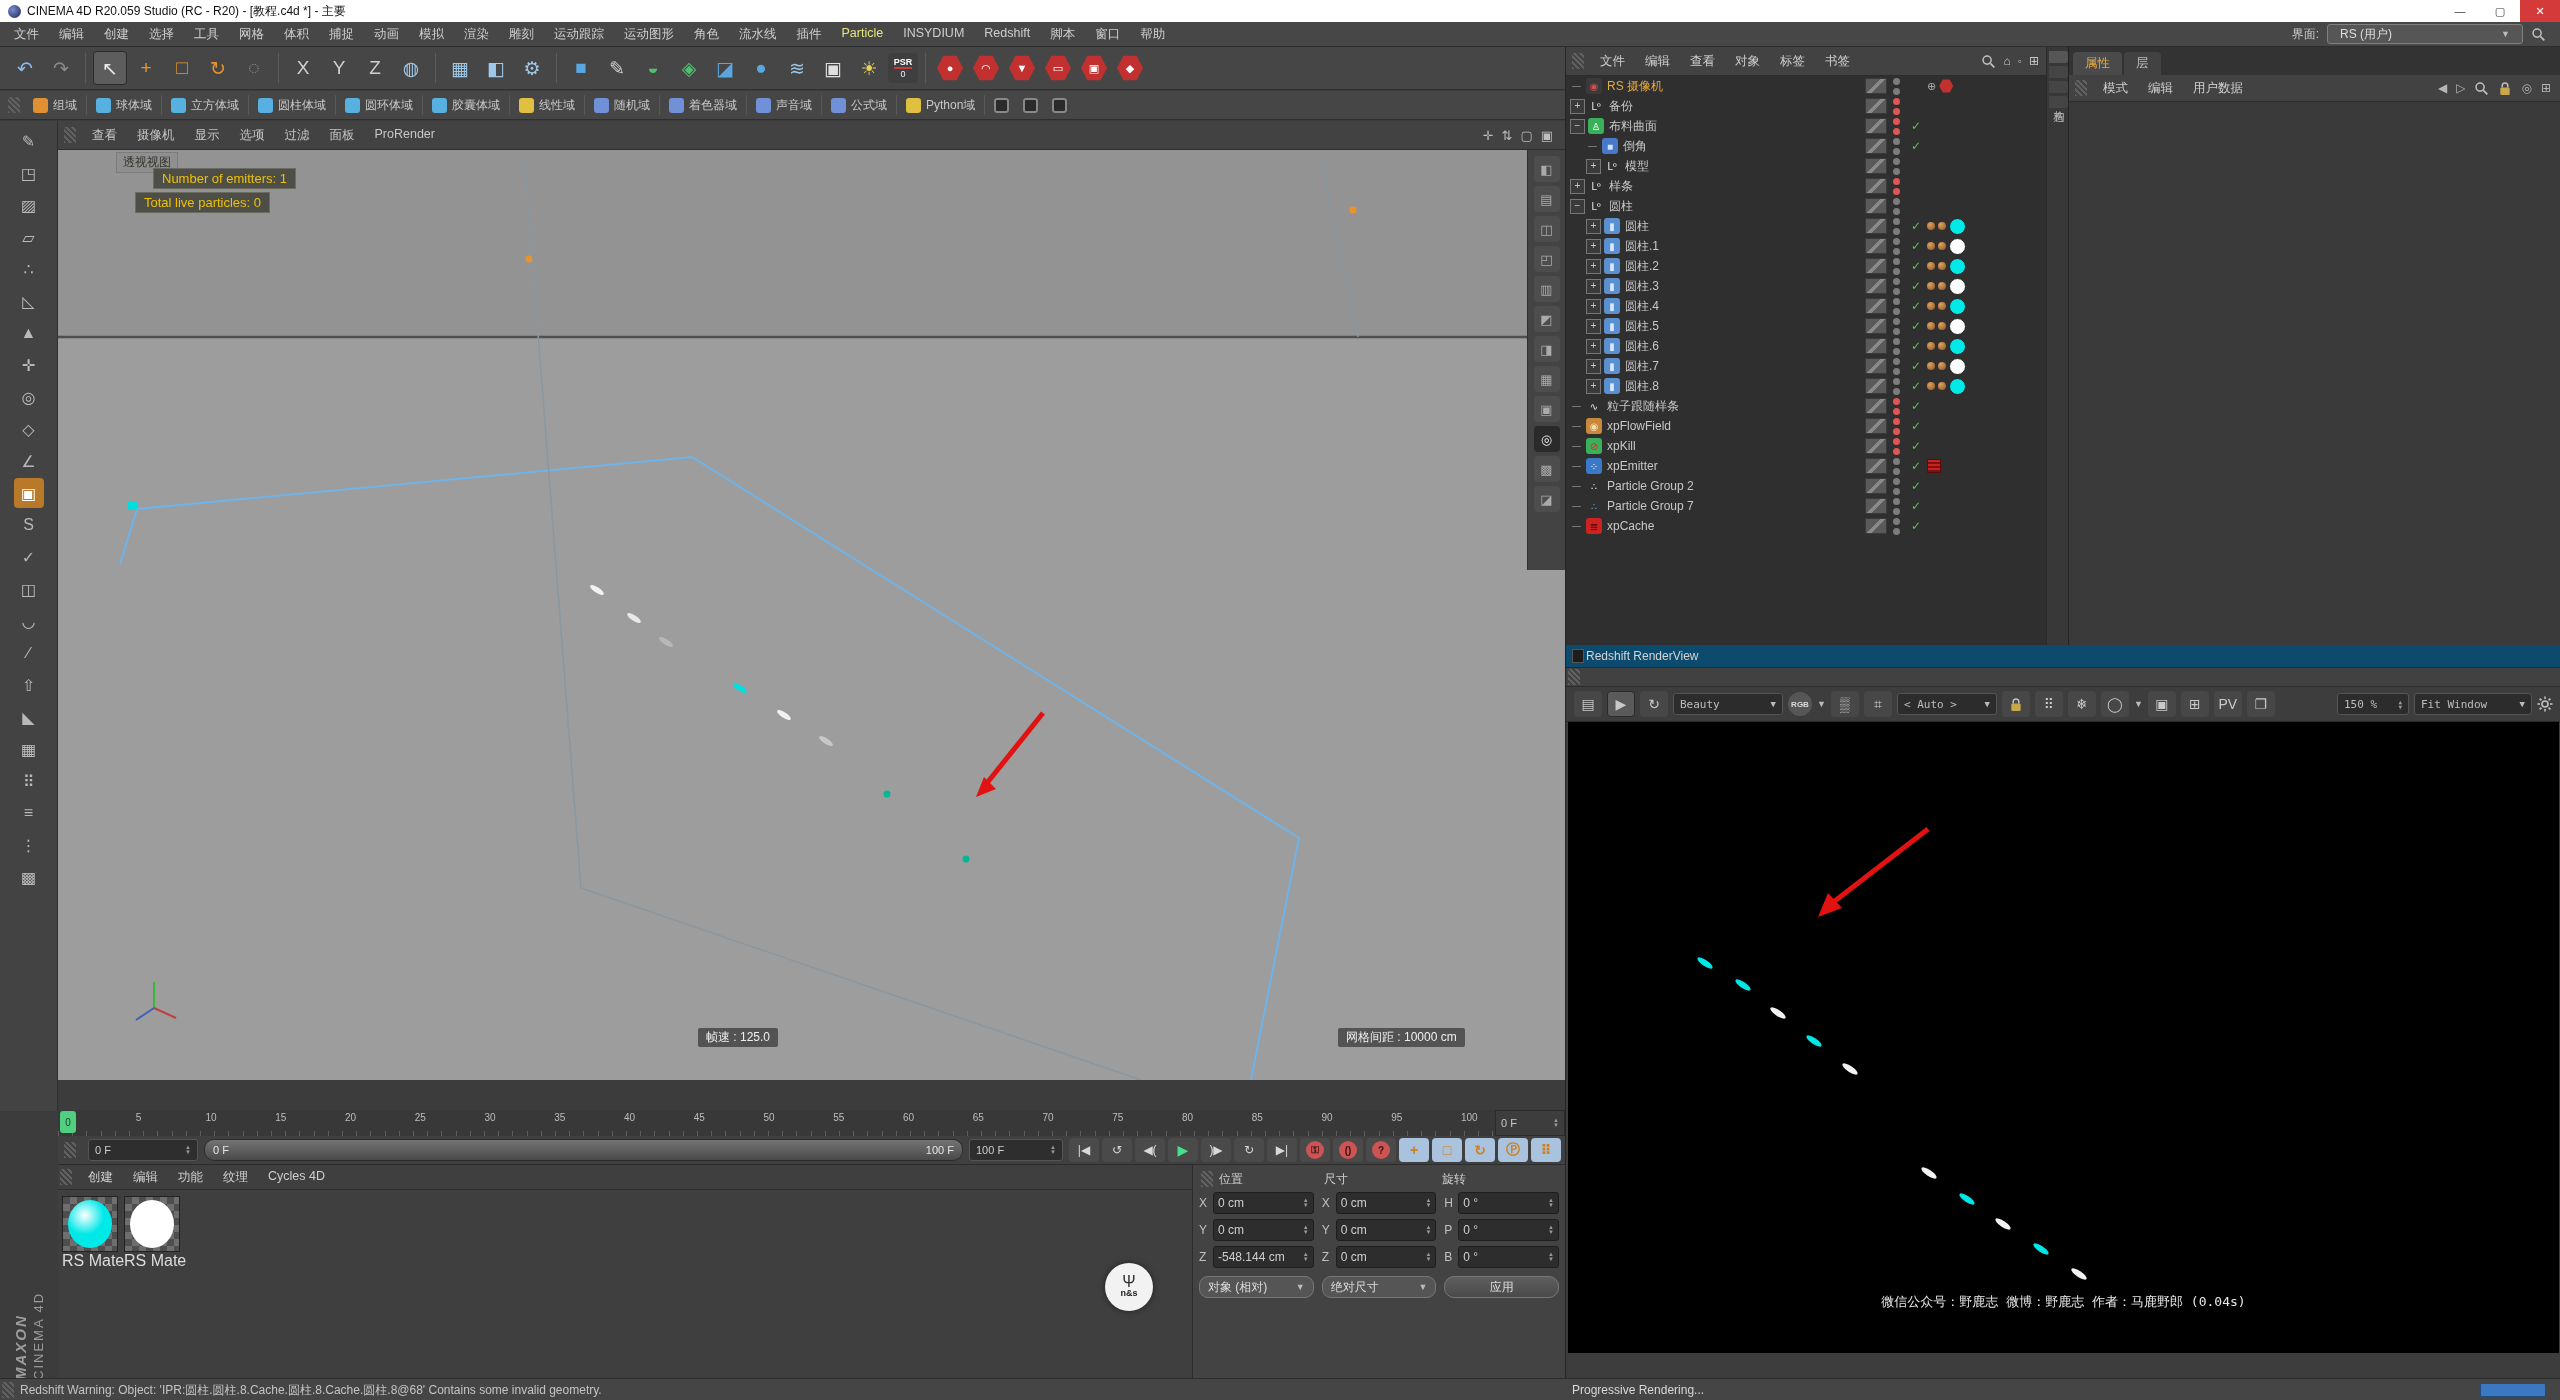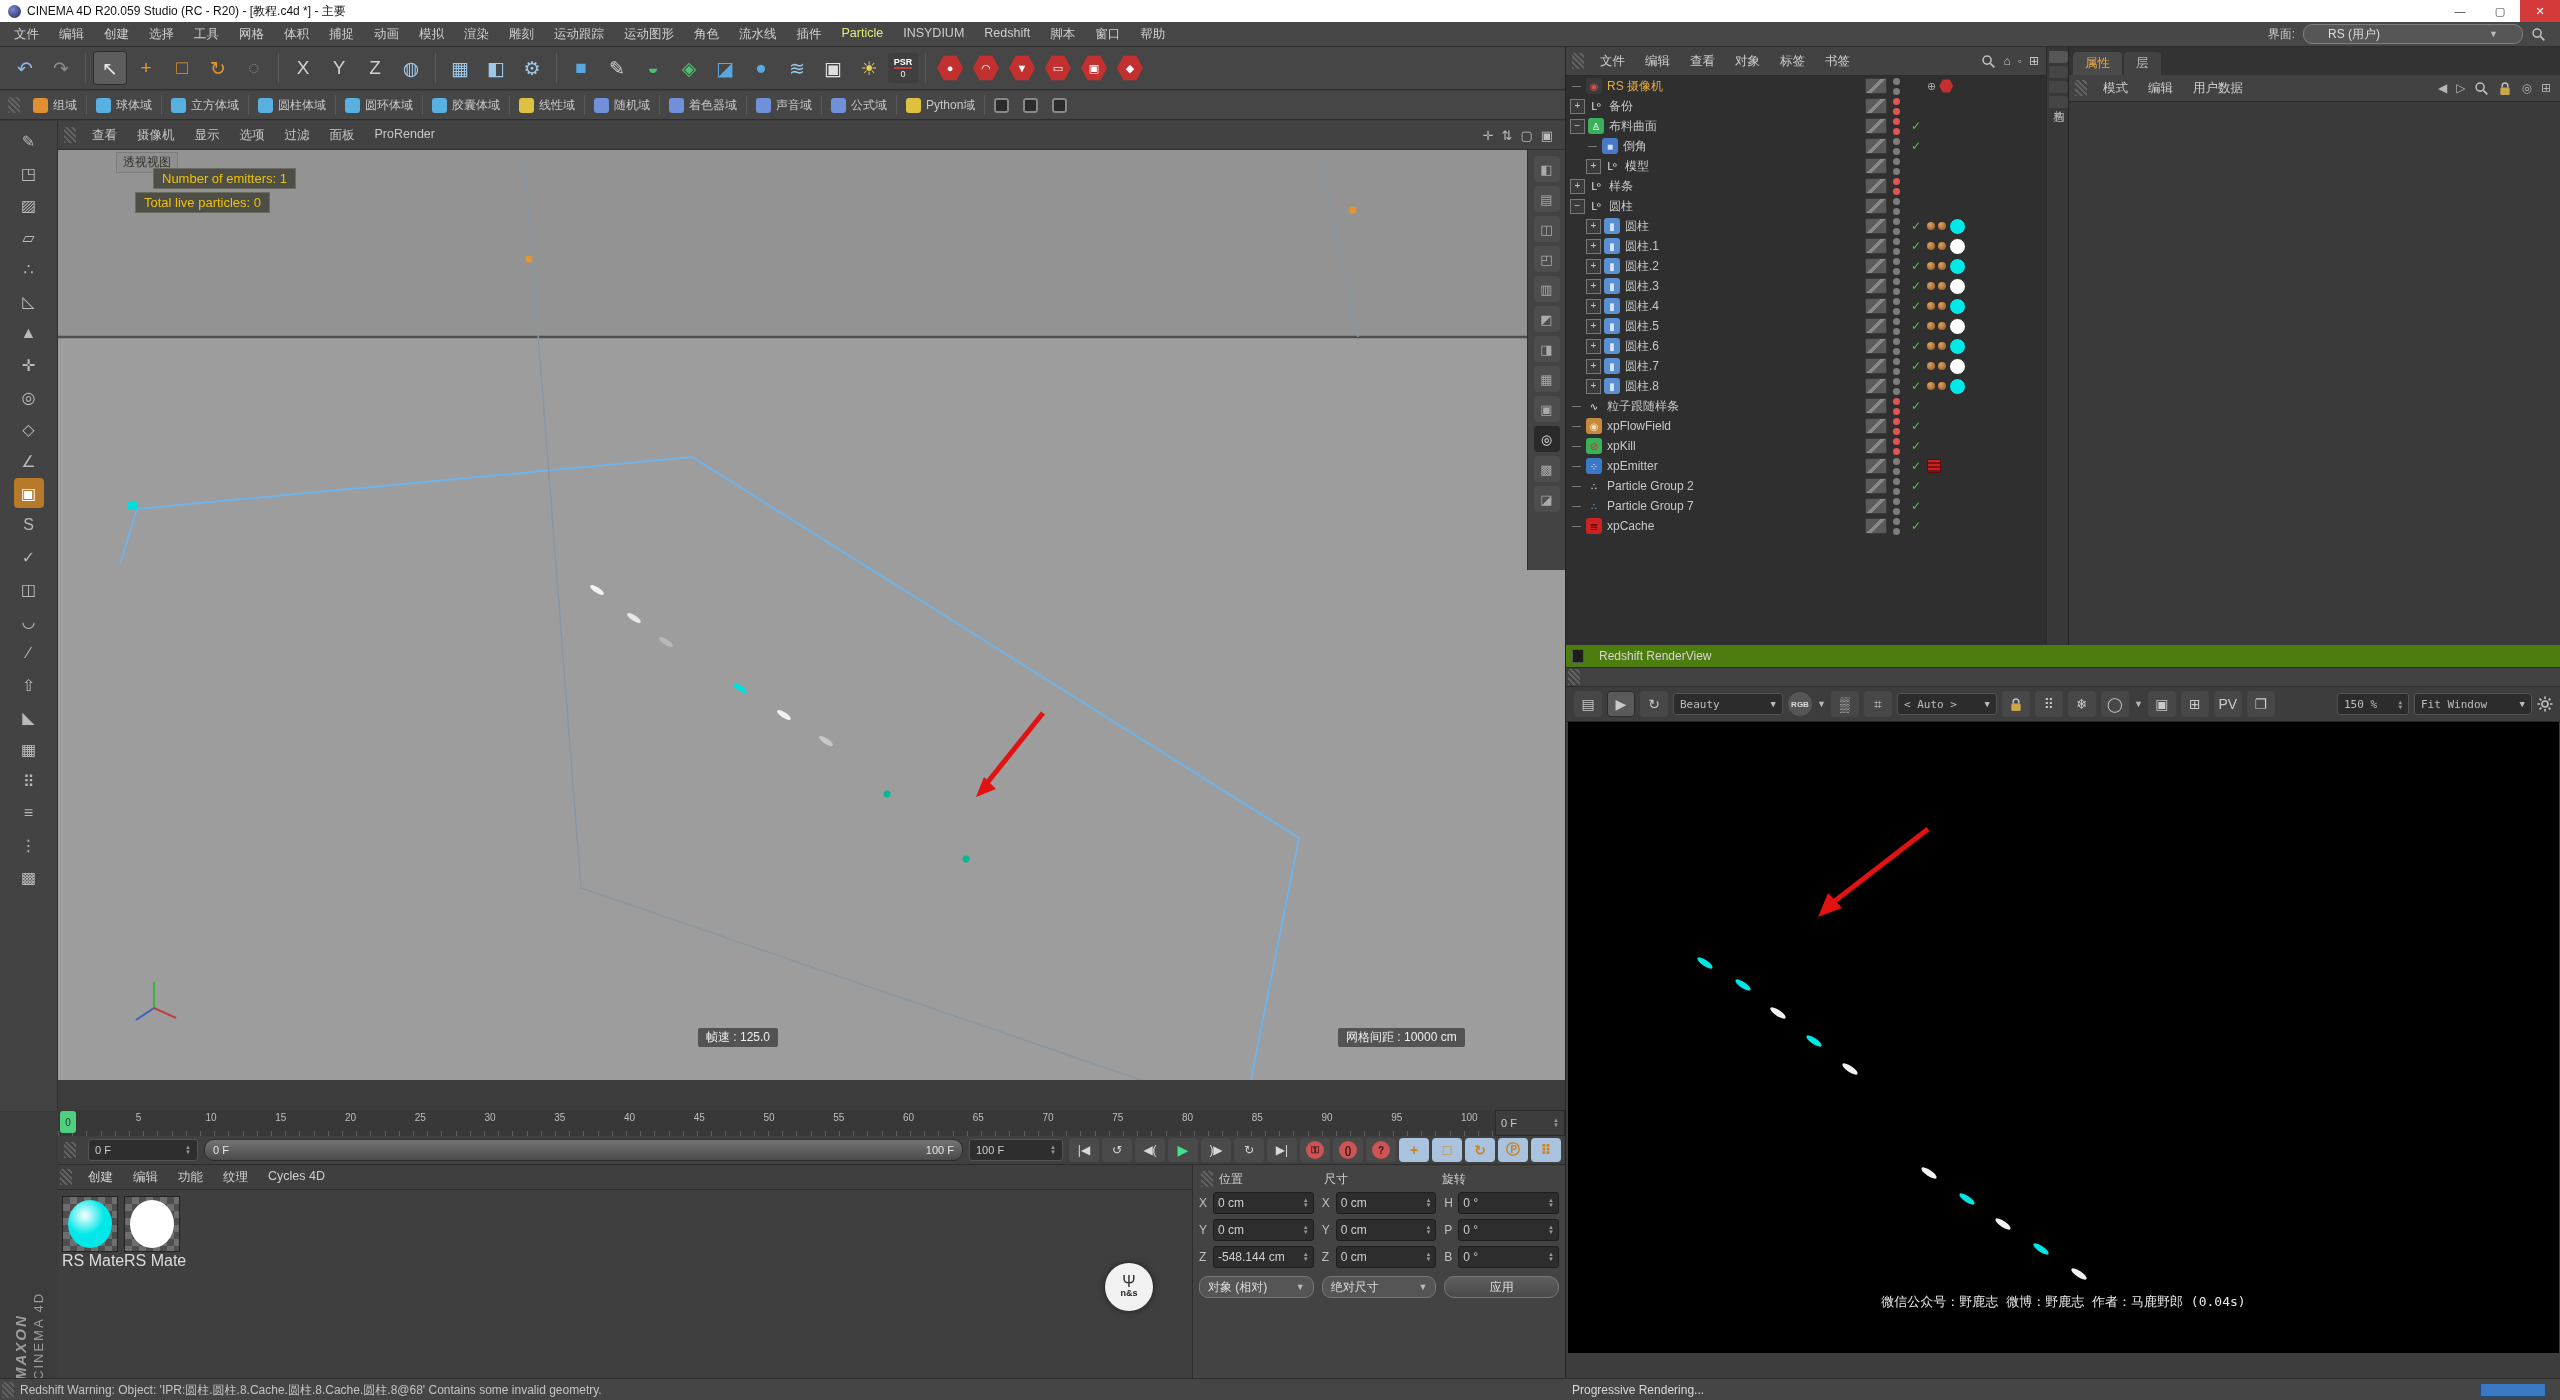--- a/index.html
+++ b/index.html
@@ -10,21 +10,21 @@
   
   .titlebar{left:0;top:0;width:2560px;height:22px;background:#ffffff;color:#111;display:flex;align-items:center;font-size:12px}
   .appico{width:13px;height:13px;border-radius:50%;background:radial-gradient(circle at 35% 35%,#7a8bd0,#1a2550);margin:0 6px 0 8px;flex:none}
   .winbtns{margin-left:auto;display:flex;height:22px}
   .winbtn{width:40px;height:22px;display:flex;align-items:center;justify-content:center;color:#333;font-size:11px}
   .winbtn.close{background:#d43a3a;color:#fff}
   .menubar{left:0;top:22px;width:2560px;height:25px;background:#474747;border-bottom:1px solid #2d2d2d;display:flex;align-items:center;padding:0 4px;box-sizing:border-box}
   .mi{padding:0 10px;color:#cfcfcf;font-size:12.5px;white-space:nowrap}
   .mi.hl{color:#e6e67e}
   .iface{margin-left:auto;display:flex;align-items:center;gap:8px;padding-right:10px}
-  .selbox{background:#565656;border:1px solid #808080;border-radius:9px;min-width:170px;height:18px;display:flex;align-items:center;justify-content:space-between;padding:0 24px;color:#ddd}
+  .selbox{background:#565656;border:1px solid #808080;border-radius:3px;min-width:170px;height:18px;display:flex;align-items:center;justify-content:space-between;padding:0 12px;color:#ddd}
   .caret{font-size:9px;color:#bbb}
   
   .tb1{left:0;top:47px;width:2560px;height:43px;background:#464646;border-bottom:1px solid #303030;display:flex;align-items:center;padding:0 8px;box-sizing:border-box;gap:2px}
   .t1i{width:34px;height:34px;border-radius:4px;display:flex;align-items:center;justify-content:center;font-size:19px;flex:none}
   .t1i.pressed{background:#5d5d5d;box-shadow:inset 0 0 0 1px #2c2c2c}
   .vsep{width:1px;height:30px;background:#5b5b5b;margin:0 5px;flex:none}
   .psr{width:30px;height:30px;border-radius:4px;background:#3f3f3f;display:flex;flex-direction:column;align-items:center;justify-content:center;font-size:9px;color:#eee;line-height:10px}
   .psr b{color:#fff;border-bottom:2px solid #c43c3c;font-weight:bold}
   .tb2{left:0;top:91px;width:2560px;height:29px;background:#464646;border-bottom:1px solid #2e2e2e;display:flex;align-items:center;padding:0 6px;box-sizing:border-box}
   .f-item{display:flex;align-items:center;gap:5px;padding:0 7px;height:22px;white-space:nowrap}
@@ -114,21 +114,21 @@
   .stab.active{background:#565656;color:#e8e8e8}
   
   .attr{left:2068px;top:47px;width:492px;height:598px;background:#3a3a3a;border-left:1px solid #242424;position:absolute}
   .attrtabs{height:26px;background:#333;display:flex;align-items:flex-end;gap:2px;padding:2px 4px 0}
   .atab{padding:3px 12px;background:#424242;border-radius:4px 4px 0 0;font-size:12.5px;color:#bbb}
   .atab.active{background:#4a4a4a;color:#e8a93d}
   .attrmenu{height:26px;background:#424242;border-bottom:1px solid #2c2c2c;display:flex;align-items:center;padding:0 4px}
   .attricons{margin-left:auto;display:flex;gap:9px;align-items:center;padding-right:6px;color:#b5b5b5;font-size:12px}
   
   .rv{left:1565px;top:645px;width:995px;height:733px;background:#3d3d3d;border-left:1px solid #242424;position:absolute}
-  .rvtitle{height:22px;background:#4d7c0f;border-bottom:1px solid #2a2a2a;display:flex;align-items:center;gap:15px;padding:0 6px;font-size:12px;color:#d5d5d5}
+  .rvtitle{height:22px;background:#0c4a6e;border-bottom:1px solid #2a2a2a;display:flex;align-items:center;gap:2px;padding:0 6px;font-size:12px;color:#d5d5d5}
   .rvwinicon{width:10px;height:12px;background:#1d1d1d;border:1px solid #555}
   .rvgrip{height:18px;background:#414141;border-bottom:1px solid #2e2e2e;display:flex;align-items:center}
   .rvmenus{height:26px;display:flex;align-items:center;gap:2px;padding:0 8px;font-size:13px;color:#cdcdcd;border-bottom:1px solid #2e2e2e}
   .rvtb{height:34px;display:flex;align-items:center;gap:5px;padding:0 8px;border-bottom:1px solid #2a2a2a}
   .rvbtn{width:28px;height:26px;border-radius:4px;background:#474747;display:flex;align-items:center;justify-content:center;color:#c9c9c9;font-size:14px;flex:none}
   .rvbtn.pressed{background:#5a5a5a;box-shadow:inset 0 0 0 1px #2a2a2a}
   .rvsel{background:#2c2c2c;border:1px solid #555;border-radius:3px;height:20px;display:flex;align-items:center;justify-content:space-between;gap:8px;padding:0 6px;font-family:"DejaVu Sans Mono",monospace;font-size:11px;color:#bdbdbd}
   .rgbchip{width:24px;height:24px;border-radius:50%;background:#565656;display:flex;align-items:center;justify-content:center;font-size:8px;color:#ddd;font-weight:bold}
   .rvcanvas{position:relative;width:991px;height:631px;margin:0 2px;background:#000;overflow:hidden}
   .wm{position:absolute;left:50%;transform:translateX(-50%);bottom:42px;color:#e8e8e8;font-size:13px;white-space:nowrap;font-family:"DejaVu Sans Mono",monospace}

